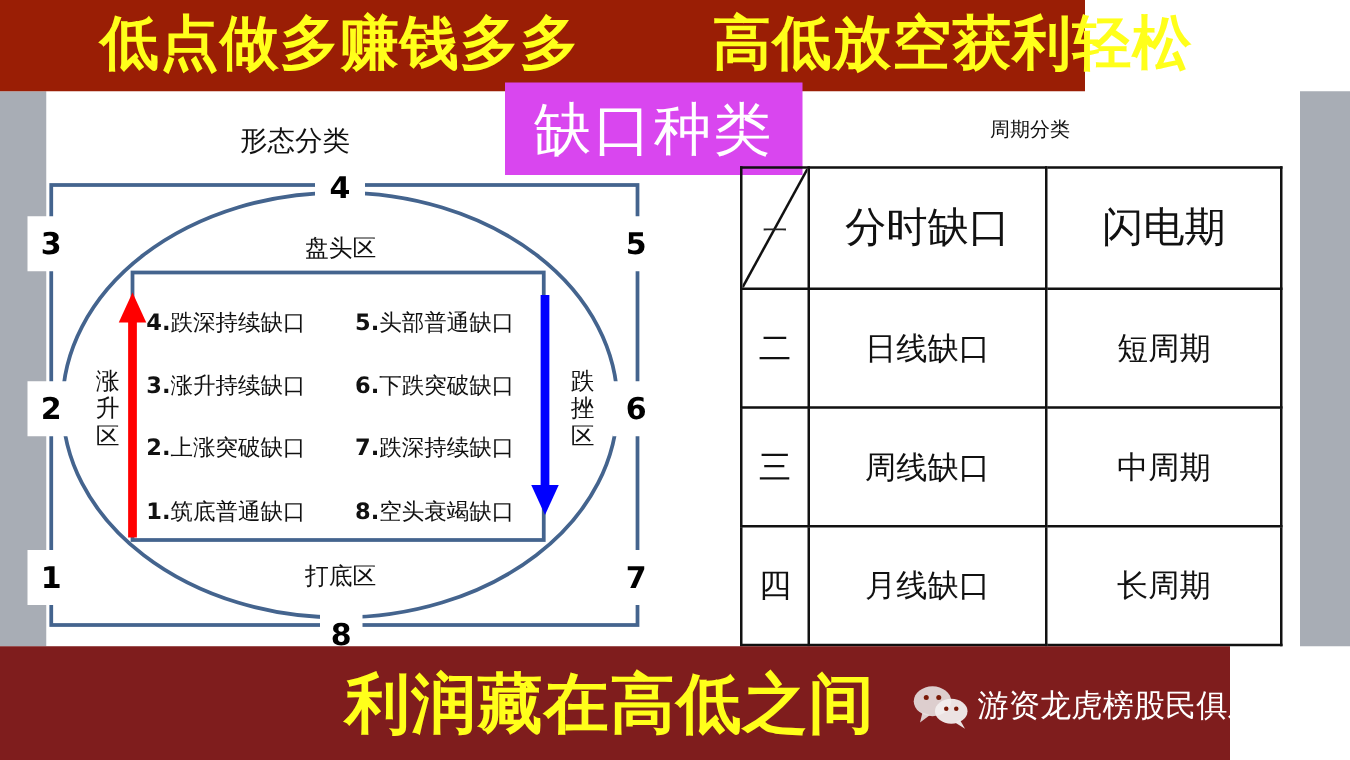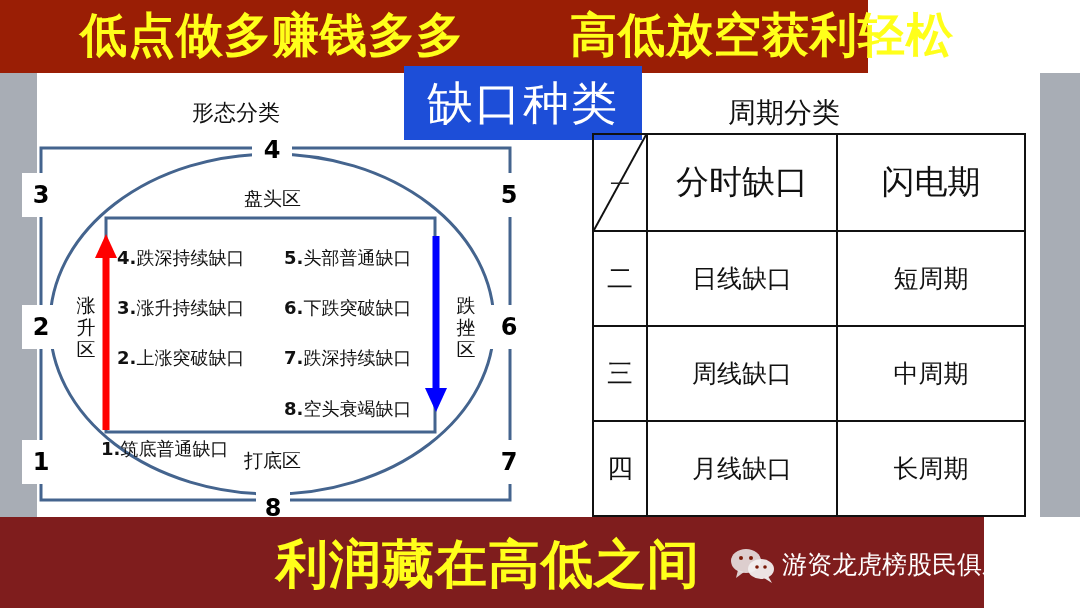--- a/index.html
+++ b/index.html
@@ -8,38 +8,38 @@
   .side-right { position:absolute; right:0; top:73px; width:40px; height:444px; background:#A8ADB5; }
   .banner-top { position:absolute; left:0; top:0; width:868px; height:73px; background:#9A1E05; }
   .banner-top .txt { position:absolute; top:4px; font-size:47px; font-weight:bold; color:#FFFF1A; letter-spacing:1px; white-space:nowrap; line-height:62px; }
   .banner-top .t1 { left:80px; }
   .banner-top .t2 { left:570px; }
   .banner-bottom { position:absolute; left:0; top:517px; width:984px; height:91px; background:#7f1d1d; }
   .banner-bottom .slogan { position:absolute; left:276px; top:14px; font-size:52px; font-weight:bold; color:#FFFF1A; line-height:66px; white-space:nowrap; letter-spacing:1px; }
   .watermark { position:absolute; left:728px; top:28px; display:flex; align-items:center; }
   .wm-icon { width:52px; height:40px; position:relative; }
   .wm-text { color:#ffffff; font-size:25px; line-height:30px; white-space:nowrap; margin-left:2px; }
-  .tag { position:absolute; left:404px; top:66px; width:238px; height:74px; background:#1d4ed8; color:#ffffff; font-size:46px; line-height:74px; text-align:center; letter-spacing:2px; }
+  .tag { position:absolute; left:404px; top:66px; width:238px; height:74px; background:#d946ef; color:#ffffff; font-size:46px; line-height:74px; text-align:center; letter-spacing:2px; }
   .diagram { position:absolute; left:0; top:0; width:560px; height:608px; }
   .cap { position:absolute; font-family:"DejaVu Serif","Liberation Serif",serif; font-size:22px; color:#111; white-space:nowrap; }
   .numbox { position:absolute; background:#ffffff; font-weight:bold; font-size:24px; color:#000; text-align:center; line-height:40px; }
   .gap { position:absolute; font-size:18px; color:#111; white-space:nowrap; font-family:"DejaVu Serif","Liberation Serif",serif; }
   .gap b { font-family:"DejaVu Sans","Liberation Sans",sans-serif; font-weight:bold; }
   .zone-v { position:absolute; font-family:"DejaVu Serif","Liberation Serif",serif; font-size:19px; color:#111; width:22px; line-height:22px; text-align:center; }
   .zone-h { position:absolute; font-family:"DejaVu Serif","Liberation Serif",serif; font-size:19px; color:#111; white-space:nowrap; }
   table.period { position:absolute; left:592px; top:133px; border-collapse:collapse; }
   table.period td { border:2px solid #111; text-align:center; color:#111; padding:0; }
   .c0 { width:52px; font-size:26px; }
   .c1 { width:188px; font-size:25px; }
   .c2 { width:186px; font-size:25px; }
   .r-head td { height:95px; }
   .r-head .c1, .r-head .c2 { font-size:33px; }
   .r-body td { height:93px; }
   .diag-cell { position:relative; }
-  .period-title { position:absolute; left:728px; top:94px; font-size:28px; color:#111; font-family:"DejaVu Serif","Liberation Serif",serif; white-space:nowrap; }
+  .period-title { position:absolute; left:792px; top:94px; font-size:16px; color:#111; font-family:"DejaVu Serif","Liberation Serif",serif; white-space:nowrap; }
 </style>
 </head>
 <body>
 
 <div class="side-left"></div>
 <div class="side-right"></div>
 
 <div class="banner-top">
   <span class="txt t1">低点做多赚钱多多</span>
   <span class="txt t2">高低放空获利轻松</span>
@@ -77,21 +77,21 @@
   <div class="numbox" style="left:256px; top:490px; width:34px; height:38px; line-height:36px;">8</div>
 
   <div class="zone-h" style="left:244px; top:186px;">盘头区</div>
   <div class="zone-h" style="left:244px; top:448px;">打底区</div>
   <div class="zone-v" style="left:75px; top:294px;">涨升区</div>
   <div class="zone-v" style="left:455px; top:294px;">跌挫区</div>
 
   <div class="gap" style="left:117px; top:246px;"><b>4.</b><span>跌深持续缺口</span></div>
   <div class="gap" style="left:117px; top:296px;"><b>3.</b><span>涨升持续缺口</span></div>
   <div class="gap" style="left:117px; top:346px;"><b>2.</b><span>上涨突破缺口</span></div>
-  <div class="gap" style="left:101px; top:397px;margin-top:40px;"><b>1.</b><span>筑底普通缺口</span></div>
+  <div class="gap" style="left:117px; top:397px;"><b>1.</b><span>筑底普通缺口</span></div>
 
   <div class="gap" style="left:284px; top:246px;"><b>5.</b><span>头部普通缺口</span></div>
   <div class="gap" style="left:284px; top:296px;"><b>6.</b><span>下跌突破缺口</span></div>
   <div class="gap" style="left:284px; top:346px;"><b>7.</b><span>跌深持续缺口</span></div>
   <div class="gap" style="left:284px; top:397px;"><b>8.</b><span>空头衰竭缺口</span></div>
 </div>
 
 <div class="tag">缺口种类</div>
 
 <div class="period-title">周期分类</div>

